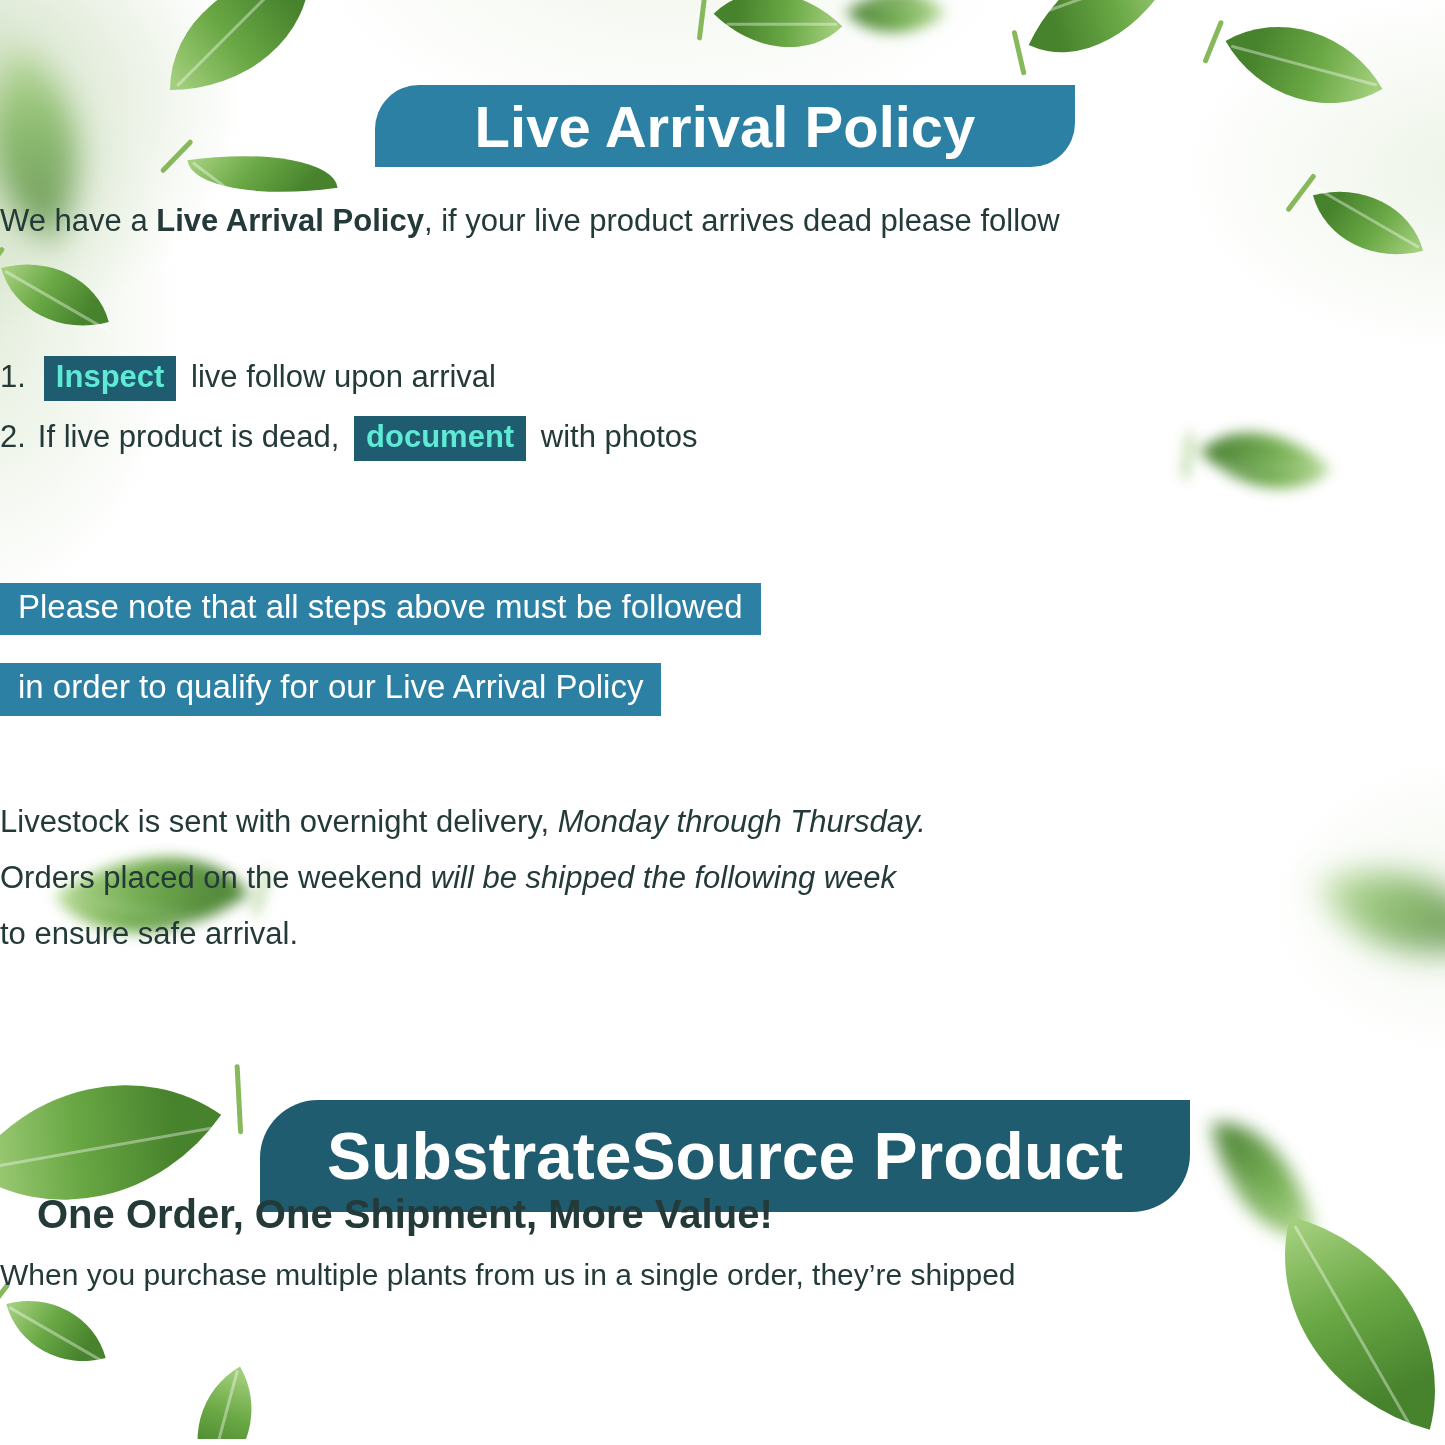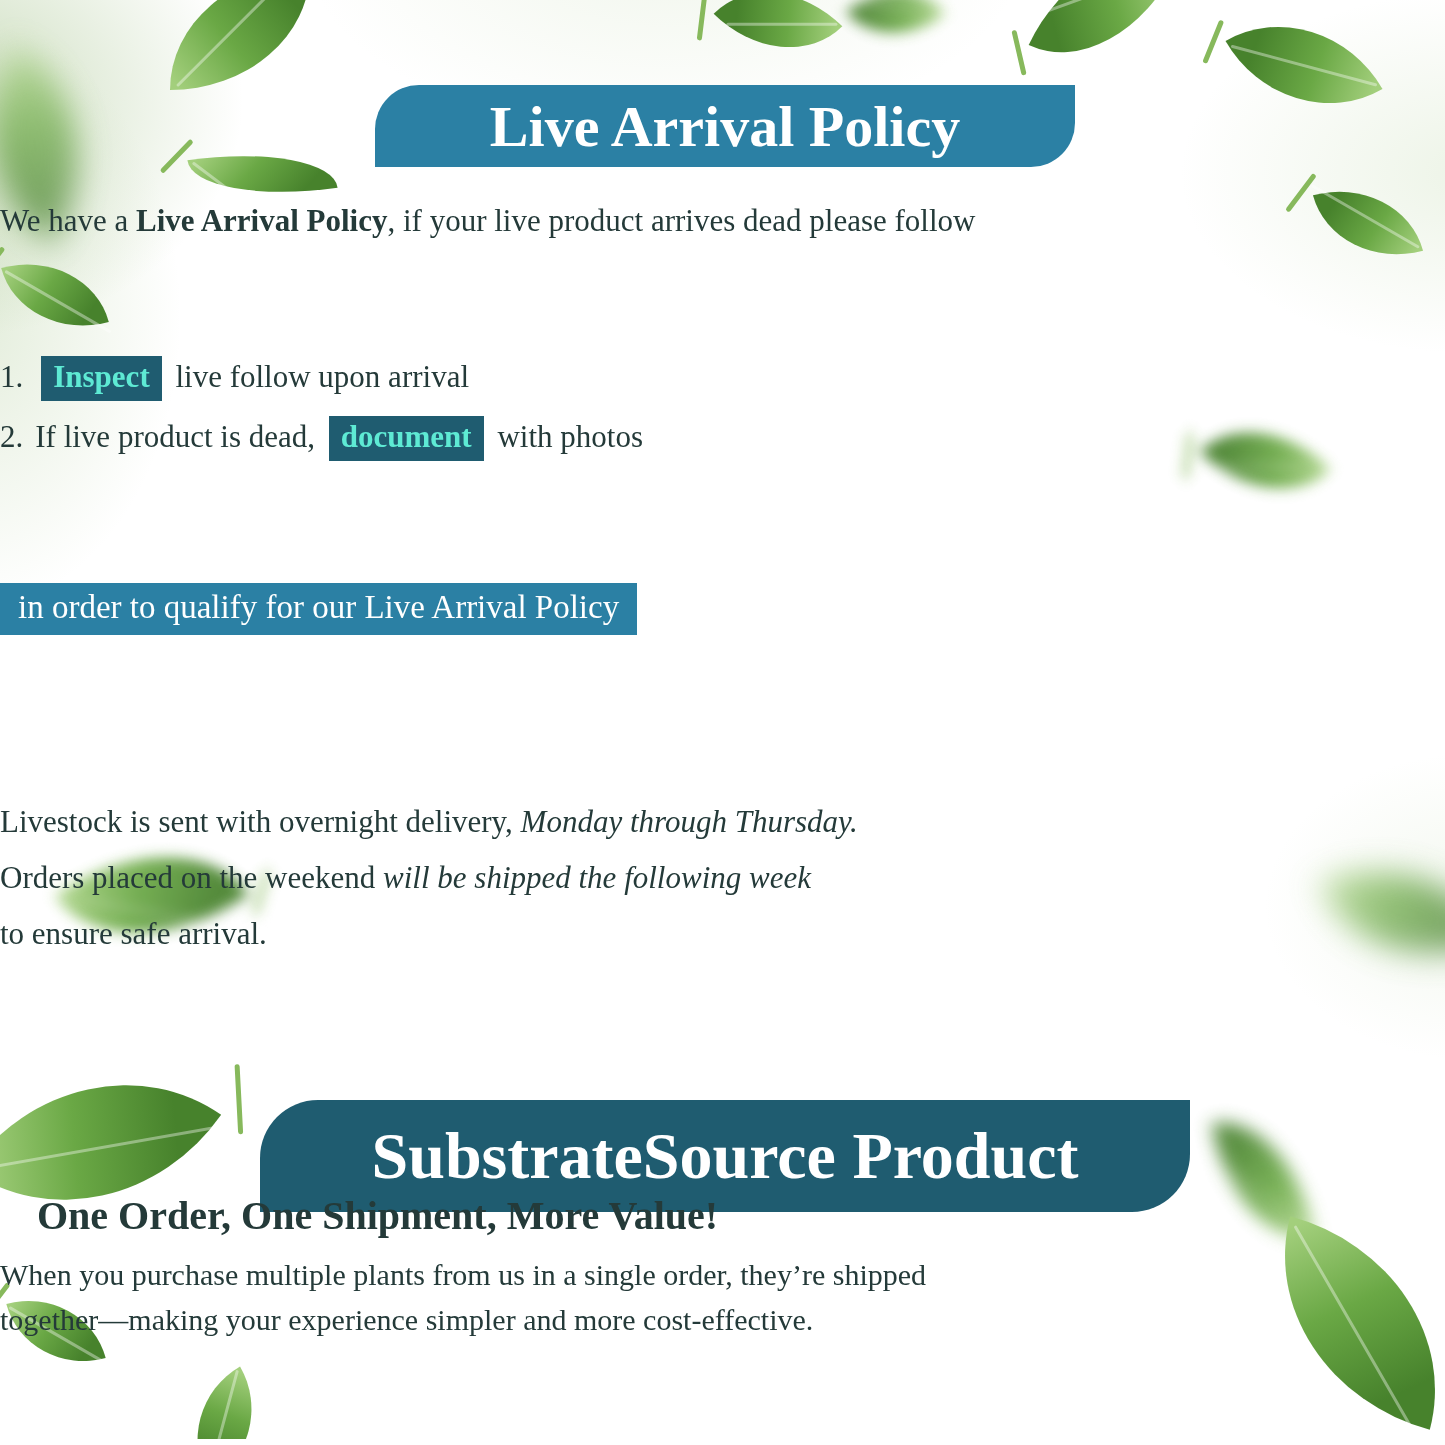--- a/index.html
+++ b/index.html
@@ -1,20 +1,20 @@
 <!DOCTYPE html>
 <html><head>
 <meta charset="utf-8">
 <style>
   html,body{margin:0;padding:0;}
   .canvas{
     position:relative;
     width:1445px;height:1439px;
     overflow:hidden;
-    font-family:Liberation Serif, serif;
+    font-family:Liberation Sans, sans-serif;
     color:#243a39;
     background:
       radial-gradient(ellipse 430px 340px at -4% 7%, rgba(148,184,118,.50), rgba(148,184,118,0) 70%),
       radial-gradient(ellipse 300px 420px at -2% 22%, rgba(168,199,142,.32), rgba(168,199,142,0) 70%),
       radial-gradient(ellipse 520px 280px at 46% -4%, rgba(190,214,168,.22), rgba(190,214,168,0) 70%),
       radial-gradient(ellipse 420px 260px at 102% 12%, rgba(185,212,162,.26), rgba(185,212,162,0) 70%),
       radial-gradient(ellipse 300px 220px at 102% 63%, rgba(185,212,162,.18), rgba(185,212,162,0) 70%),
       #ffffff;
   }
 
@@ -64,21 +64,21 @@
   .hl{
     display:inline-block;background:#1f5c70;color:#5eead4;
     font-weight:bold;line-height:1.15;padding:3px 12px 6px;margin:0 6px;
     vertical-align:baseline;
   }
   .note{top:583px;}
   .note-line{
     display:inline-block;background:#2b80a4;color:#ffffff;
     font-size:33px;line-height:1.1;padding:6px 18px 10px;
   }
-  .note div + div .note-line{margin-top:1px;}
+  .note div + div .note-line{margin-top:16px;}
   .note .nrow + .nrow{margin-top:12px;}
   .shipping{top:794px;font-size:31px;line-height:56px;}
   .shipping i{font-style:italic;}
   .value-heading{top:1192px;font-size:40px;font-weight:bold;padding-left:37px;}
   .value-body{top:1252px;font-size:30px;line-height:45px;}
 </style>
 </head>
 <body>
 
 <div class="canvas">
@@ -157,32 +157,32 @@
   <div class="tblock steps">
     <div class="step">
       <span class="num">1.</span><span></span><span class="hl">Inspect</span><span> live follow upon arrival</span>
     </div>
     <div class="step">
       <span class="num">2.</span><span>If live product is dead, </span><span class="hl">document</span><span> with photos</span>
     </div>
   </div>
 
   <div class="tblock note">
+    <div class="nrow"><span class="note-line">Please note that all steps above must be followed</span></div>
     <div class="nrow"><span class="note-line">in order to qualify for our Live Arrival Policy</span></div>
   </div>
 
   <div class="tblock shipping">
     <div><span>Livestock is sent with overnight delivery, </span><i>Monday through Thursday.</i></div>
     <div><span>Orders placed on the weekend </span><i>will be shipped the following week</i></div>
     <div>to ensure safe arrival.</div>
   </div>
 
   <div class="banner banner-bottom">
     <span>SubstrateSource Product</span>
   </div>
 
   <div class="tblock value-heading">One Order, One Shipment, More Value!</div>
   <div class="tblock value-body">
     <div>When you purchase multiple plants from us in a single order, they’re shipped</div>
-    <div>together—making your experience simpler and more cost-effective.</div>
   </div>
 
 </div>
 
 </body></html>

